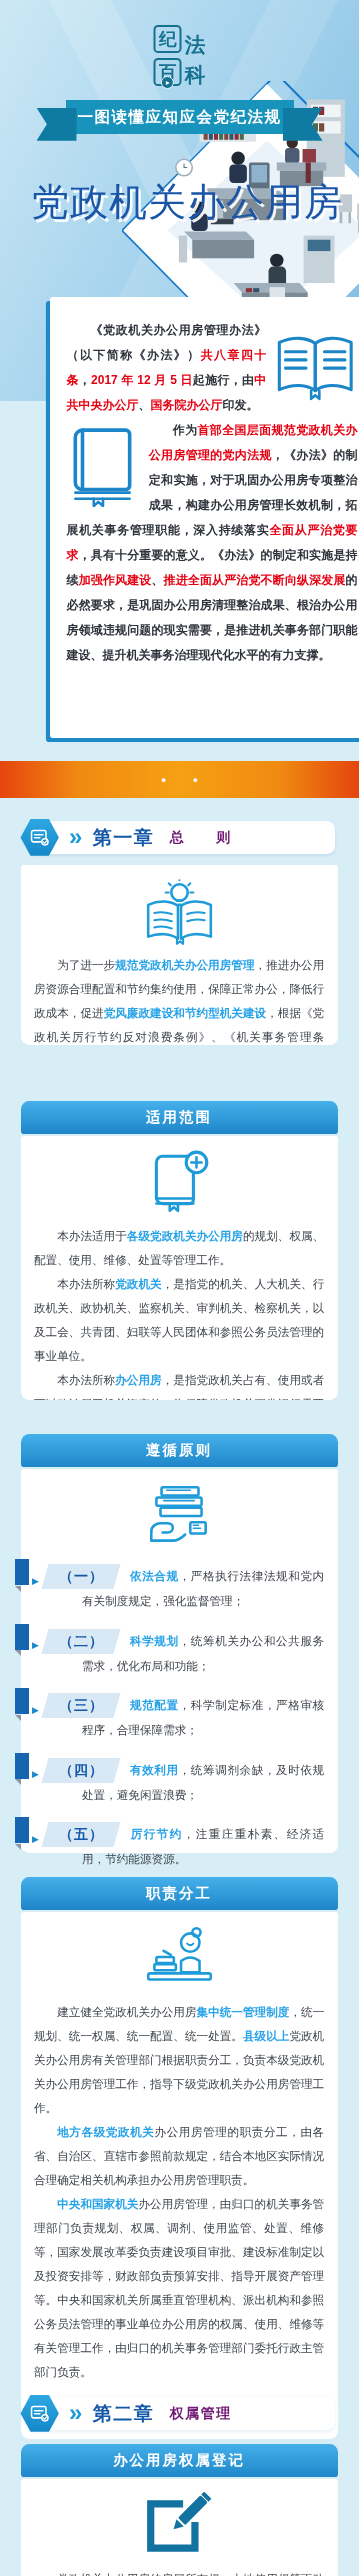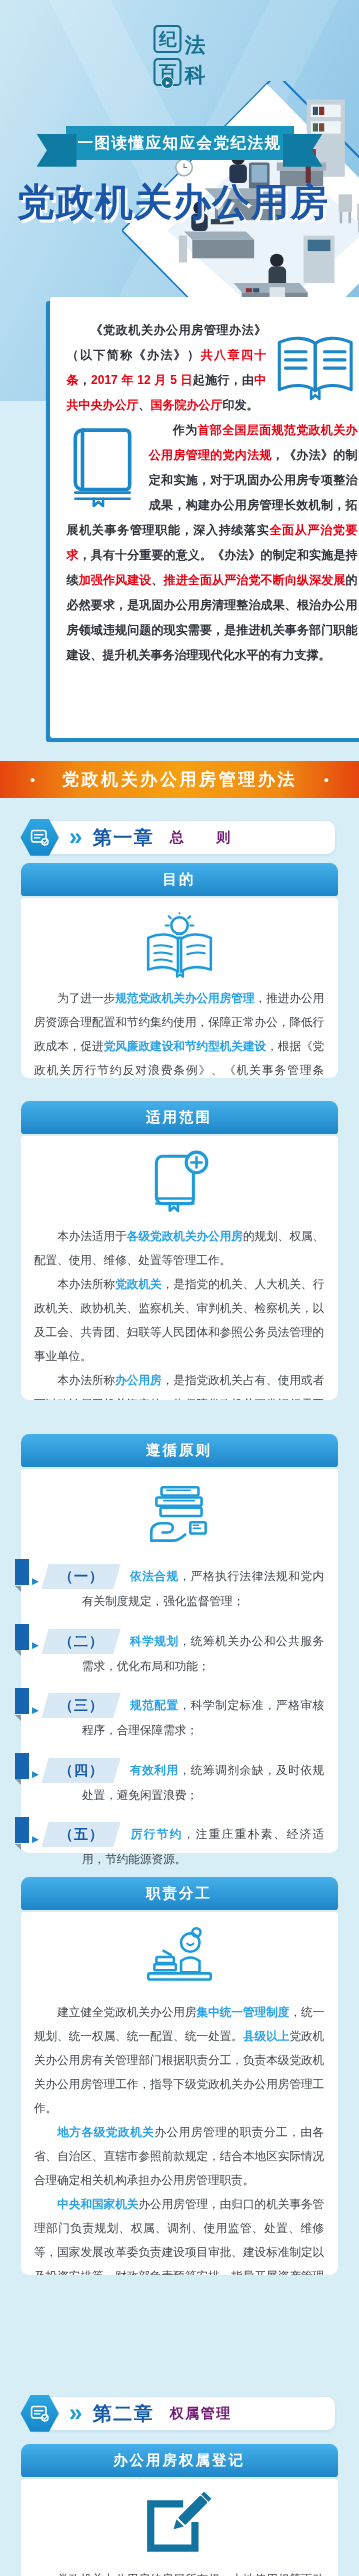--- a/index.html
+++ b/index.html
@@ -28,30 +28,30 @@
   .logo .r1 .loose{margin:10.3px 0 0 3.1px;}
   .logo .r2{margin-top:2.1px;}
   .logo .r2 .loose{margin:7.2px 0 0 3.1px;}
   .logo .baibox{position:relative;}
   .logo .play{position:absolute;left:50%;bottom:-5.2px;transform:translateX(-50%);
     width:11.3px;height:11.3px;border-radius:50%;background:#15718F;border:1.5px solid #EAF5FB;
     display:flex;align-items:center;justify-content:center;}
   .logo .play::after{content:'';border-left:4.1px solid #fff;border-top:2.6px solid transparent;
     border-bottom:2.6px solid transparent;margin-left:1px;}
   
-  .ribbon{position:absolute;top:126px;left:50%;transform:translateX(-50%);
+  .ribbon{position:absolute;top:100px;left:50%;transform:translateX(-50%);
     width:228px;height:34px;background:#1793BC;z-index:2;
     display:flex;align-items:center;justify-content:center;
     color:#fff;font-size:15.5px;font-weight:700;letter-spacing:1.5px;white-space:nowrap;}
   .ribbon .tail{position:absolute;top:7.7px;width:40px;height:33px;background:#0F7BA2;z-index:-1;}
   .ribbon .tail.l{left:-29px;clip-path:polygon(0 0,100% 0,100% 100%,0 100%,26% 50%);}
   .ribbon .tail.r{right:-29px;clip-path:polygon(0 0,100% 0,74% 50%,100% 100%,0 100%);}
   
-  .main-title{position:absolute;left:17px;top:173px;z-index:3;color:#1A55A8;
-    font-size:38px;font-weight:700;line-height:59px;letter-spacing:1px;
+  .main-title{position:absolute;left:31px;top:173px;z-index:3;color:#1A55A8;
+    font-size:38px;font-weight:400;line-height:59px;letter-spacing:1px;
     text-shadow:2.6px 3.1px 0 rgba(255,255,255,.92);}
   
   .intro-card{position:absolute;left:50px;top:297px;width:324px;height:441px;
     background:#fff;border-radius:3.1px;box-shadow:-4.1px 4.1px 0 #1E8BC8;z-index:4;
     padding:20.6px 16.5px 10.3px;box-sizing:border-box;overflow:hidden;}
   .intro-card p{margin:0;text-align:justify;text-indent:2em;
     font-size:12px;line-height:25px;font-weight:700;color:#2F343C;}
   .fl-r{float:right;width:85px;height:78px;margin:7.2px 0 4.1px 6.2px;}
   .fl-l{float:left;width:72px;height:81px;margin:8.2px 10.3px 4.1px 0;}
   
@@ -77,21 +77,21 @@
   .sec{position:absolute;left:20.6px;width:317px;}
   .s-mudi{top:863px;} .s-shiyong{top:1101px;} .s-zunxun{top:1434px;}
   .s-zhize{top:1877px;} .s-quanshu{top:2444px;}
   .sec-bar{height:33px;background:linear-gradient(180deg,#45B0EA,#1E86C9);
     border-radius:8.2px 8.2px 3.1px 3.1px;display:flex;align-items:center;justify-content:center;
     color:#fff;font-size:14.4px;font-weight:700;letter-spacing:2.1px;}
   .sec-card{margin-top:1.5px;background:#fff;border-radius:3.1px 3.1px 8.2px 8.2px;
     padding:9.3px 13.4px 13.4px;box-sizing:border-box;overflow:hidden;}
   .s-mudi .sec-card{height:180px;} .s-shiyong .sec-card{height:264px;}
   .s-zunxun .sec-card{height:384px;overflow:visible;}
-  .s-zhize .sec-card{height:363px;} .s-quanshu .sec-card{height:378px;}
+  .s-zhize .sec-card{height:527px;} .s-quanshu .sec-card{height:378px;}
   .sec-icon{display:flex;justify-content:center;align-items:center;margin:4.1px auto 8.2px;height:67px;}
   .para{margin:0;text-align:justify;text-indent:2em;font-size:11.6px;line-height:24px;
     font-weight:500;color:#3E444C;}
   .run-n{} .run-b{color:#29A3E8;font-weight:700;margin-top:27px;} .run-r{color:#E60012;font-weight:700;}
   
   .item{position:relative;margin-top:15.5px;padding-left:48px;font-size:11.6px;line-height:24px;
     font-weight:500;color:#3E444C;text-align:justify;}
   .item .sq{position:absolute;left:-18.5px;top:-5.2px;width:13.4px;height:26px;background:#1565B0;}
   .item .sq::after{content:'';position:absolute;left:0;bottom:-6.7px;
     border:3.6px solid transparent;border-top-color:#8D9AA5;border-right-color:#8D9AA5;}
@@ -232,42 +232,38 @@
       <path d="M30 8 v116"></path>
       <path d="M16 130 h106 M16 142 h106" stroke-width="5"></path>
       <path d="M52 142 v14 l9 -8 9 8 v-14" stroke-width="5"></path>
     </svg>
   </span>
   <p><span class="run-n">作为</span><span class="run-r">首部全国层面规范党政机关办公用房管理的党内法规</span><span class="run-n">，《办法》的制定和实施，对于巩固办公用房专项整治成果，构建办公用房管理长效机制，拓展机关事务管理职能，深入持续落实</span><span class="run-r">全面从严治党要求</span><span class="run-n">，具有十分重要的意义。《办法》的制定和实施是持续</span><span class="run-r">加强作风建设</span><span class="run-n">、</span><span class="run-r">推进全面从严治党不断向纵深发展</span><span class="run-n">的必然要求，是巩固办公用房清理整治成果、根治办公用房领域违规问题的现实需要，是推进机关事务部门职能建设、提升机关事务治理现代化水平的有力支撑。</span></p>
 </div>
 
 <div class="orange">
   <span class="dot">•</span>
-  <span class="txt">党政机关办公用房管理办法</span>
   <span class="dot">•</span>
 </div>
 
 <div class="chapter ch1">
   <span class="hex">
     <svg width="19.6" height="17.5" viewBox="0 0 38 34" fill="none" stroke="#fff" stroke-width="3" stroke-linecap="round">
       <rect x="3" y="3" width="28" height="22" rx="4"></rect>
       <path d="M9 11 h16 M9 17 h10"></path>
       <circle cx="29" cy="25" r="6" fill="#1486C9"></circle>
       <path d="M26 25 l2.5 2.5 L33 22" stroke-width="2.5"></path>
     </svg>
   </span>
   <span class="chev">»</span>
   <span class="ch-label">第一章</span>
   <span class="ch-title">总　　则</span>
 </div>
 
 <section class="sec s-mudi">
-  <div class="sec-bar">
-    <span>目的</span>
-  </div>
   <div class="sec-card">
     <div class="sec-icon">
       <svg width="77" height="67" viewBox="0 0 150 130" fill="none" stroke="#1E9BD8" stroke-width="5" stroke-linecap="round" stroke-linejoin="round">
         <circle cx="75" cy="28" r="16"></circle>
         <path d="M70 44 h10 M72 52 h6"></path>
         <path d="M75 4 v-0 M54 10 l4 4 M96 10 l-4 4 M48 28 h6 M96 28 h6" stroke-width="4"></path>
         <path d="M14 52 C36 42 58 44 72 54 V118 C58 108 36 106 14 114 Z"></path>
         <path d="M136 52 C114 42 92 44 78 54 V118 C92 108 114 106 136 114 Z"></path>
         <path d="M26 68 q16 -4 34 2 M26 82 q16 -4 34 2 M26 96 q16 -4 34 2 M90 70 q16 -6 34 -2 M90 84 q16 -6 34 -2" stroke-width="4"></path>
         <path d="M70 118 v10 l6 -5 6 5 v-10" stroke-width="4"></path>

